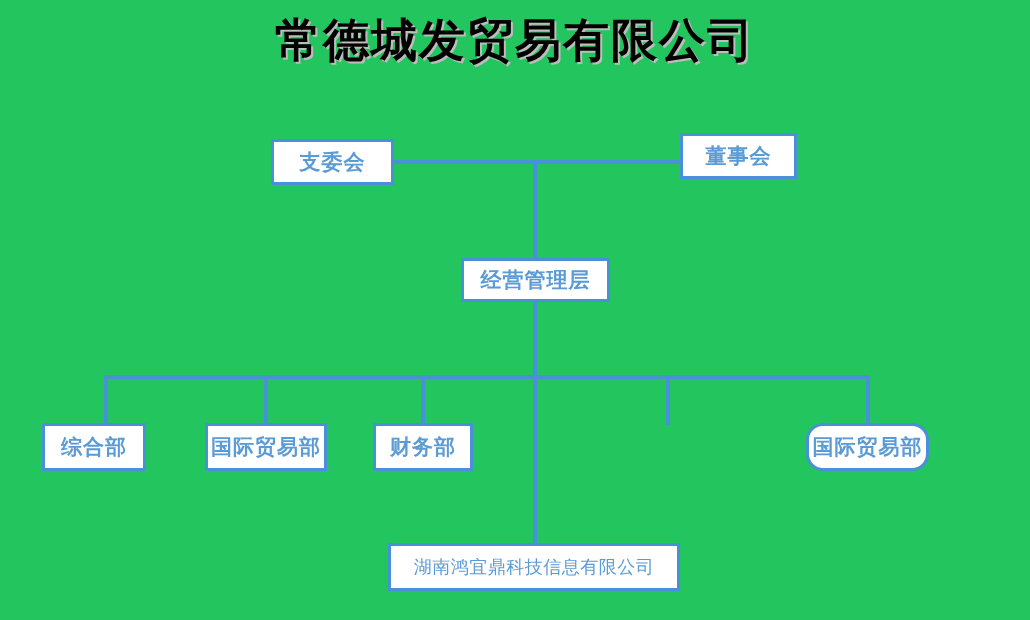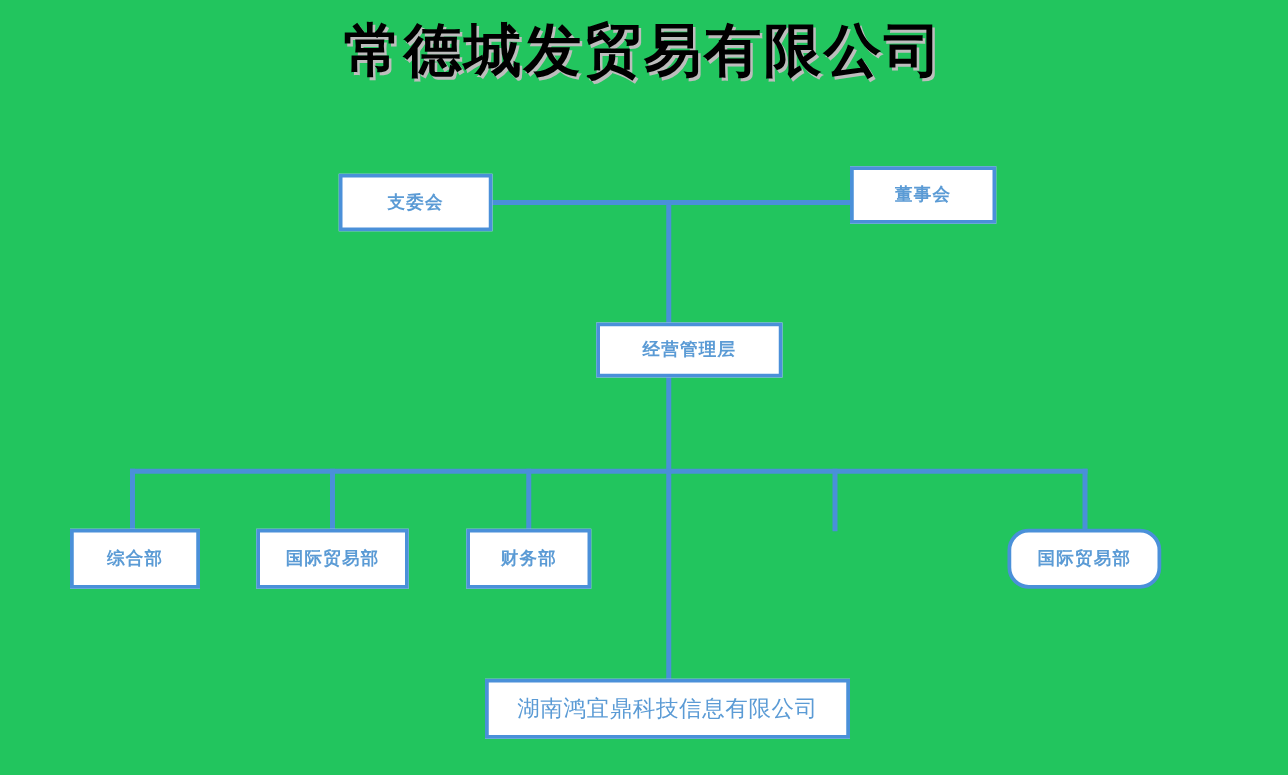--- a/index.html
+++ b/index.html
@@ -36,41 +36,41 @@
   }
 
   
   .node {
     position: absolute;
     box-sizing: border-box;
     border: 3px solid #4a90d9;
     background: #ffffff;
     color: #5b9bd5;
     font-weight: bold;
-    font-size: 14px;
+    font-size: 21px;
     letter-spacing: 1px;
     display: flex;
     align-items: center;
     justify-content: center;
     text-align: center;
     white-space: nowrap;
     z-index: 3;
   }
   .node.subsidiary {
     font-weight: normal;
     font-size: 18px;
     letter-spacing: 0.5px;
   }
 
   
   #node-party       { left: 271px; top: 139px; width: 123px; height: 46px; }
   #node-board       { left: 680px; top: 133px; width: 117px; height: 46px; }
-  #node-management  { left: 477px; top: 258px; width: 149px; height: 44px; }
+  #node-management  { left: 461px; top: 258px; width: 149px; height: 44px; }
 
-  #node-dept-0 { left:  56px; top: 423px; width: 104px; height: 48px; }
+  #node-dept-0 { left:  42px; top: 423px; width: 104px; height: 48px; }
   #node-dept-1 { left: 205px; top: 423px; width: 122px; height: 48px; }
   #node-dept-2 { left: 373px; top: 423px; width: 100px; height: 48px; }
   #node-dept-3 { left: 606px; top: 423px; width: 124px; height: 48px; }
   #node-dept-4 { left: 806px; top: 423px; width: 123px; height: 48px; border-radius: 17px; }
 
   #node-subsidiary  { left: 388px; top: 543px; width: 292px; height: 48px; }
 
   
   .line {
     position: absolute;

